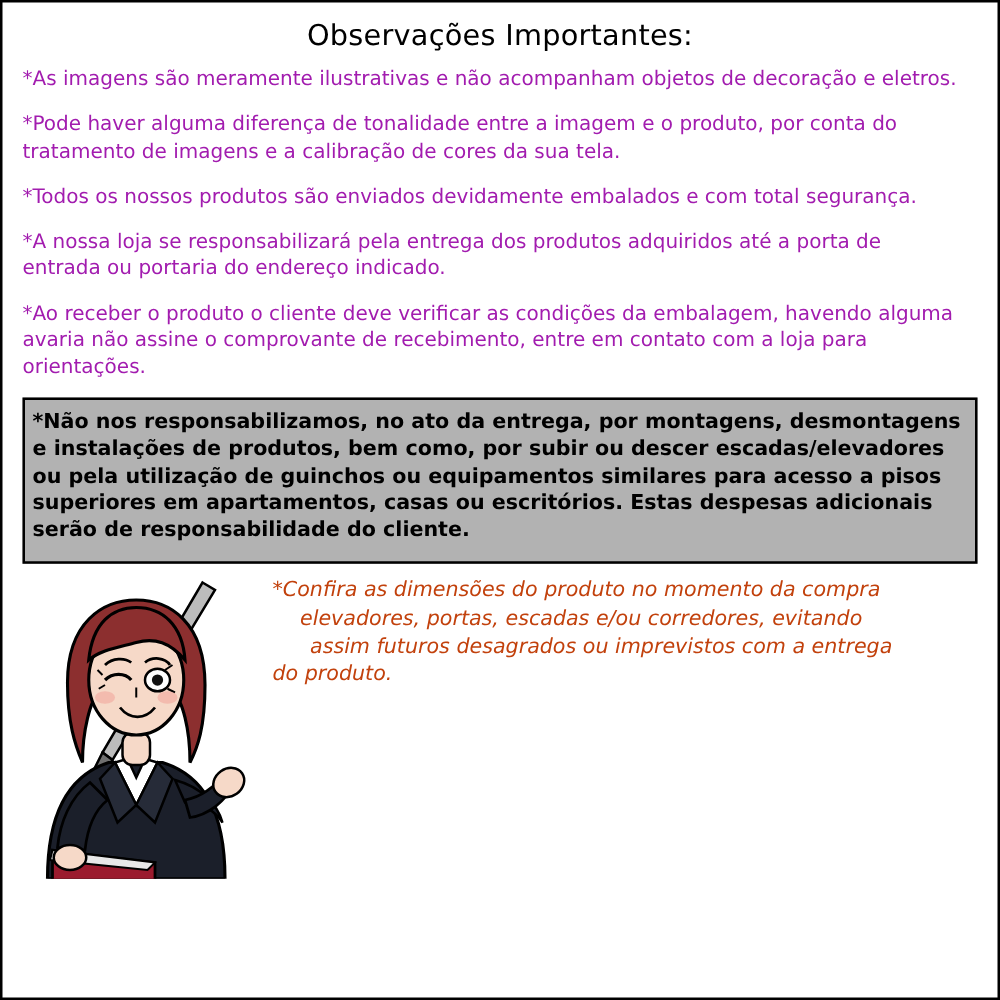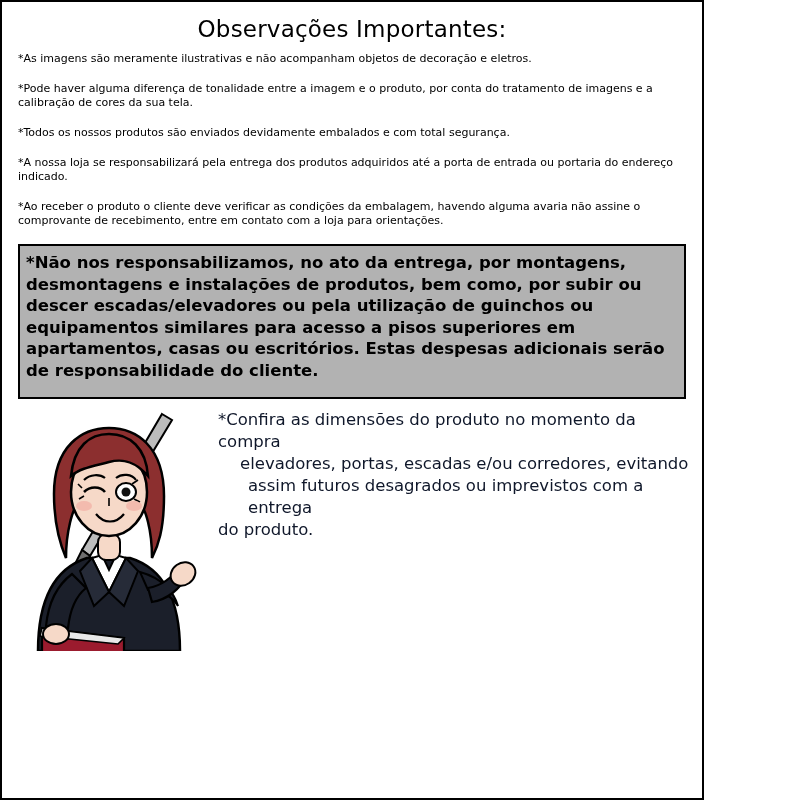--- a/index.html
+++ b/index.html
@@ -7,41 +7,41 @@
     padding: 0;
     background: #ffffff;
   }
   body {
     width: 800px;
     height: 800px;
     font-family: "DejaVu Sans", sans-serif;
   }
   .page {
     position: relative;
-    width: 704px;
+    width: 800px;
     height: 800px;
     box-sizing: border-box;
     border: 2px solid #000000;
     background: #ffffff;
     overflow: hidden;
   }
   .title {
     text-align: center;
     font-size: 23px;
     color: #000000;
     margin: 14px 0 10px 0;
     letter-spacing: 0.2px;
   }
   .body-area {
     padding: 0 16px 0 16px;
   }
   .para {
-    font-size: 11px;
+    font-size: 16px;
     line-height: 1.33;
-    color: #000000;
+    color: #a21caf;
     margin: 0 12px 15px 0;
     text-indent: 0;
   }
   .highlight {
     background: #b2b2b2;
     border: 2px solid #000000;
     box-sizing: border-box;
     margin: 0 0 0 0;
     padding: 6px 8px 15px 6px;
     font-weight: bold;
@@ -51,21 +51,22 @@
   }
   .bottom {
     position: relative;
     margin-top: 10px;
     min-height: 240px;
   }
   .bottom-text {
     margin-left: 216px;
     font-size: 16.5px;
     line-height: 1.34;
-    color: #0f172a;
+    color: #c2410c;
+    font-style: italic;
   }
   .bottom-text .l2 { margin-left: 14px; display:block;}
   .bottom-text .l3 { margin-left: 22px; display:block;}
   .bottom-text .l4 { margin-left: 30px; display:block;}
   .bottom-text .l5 { margin-left: 0px; display:block;}
 
   
   .illus {
     position: absolute;
     left: 10px;

